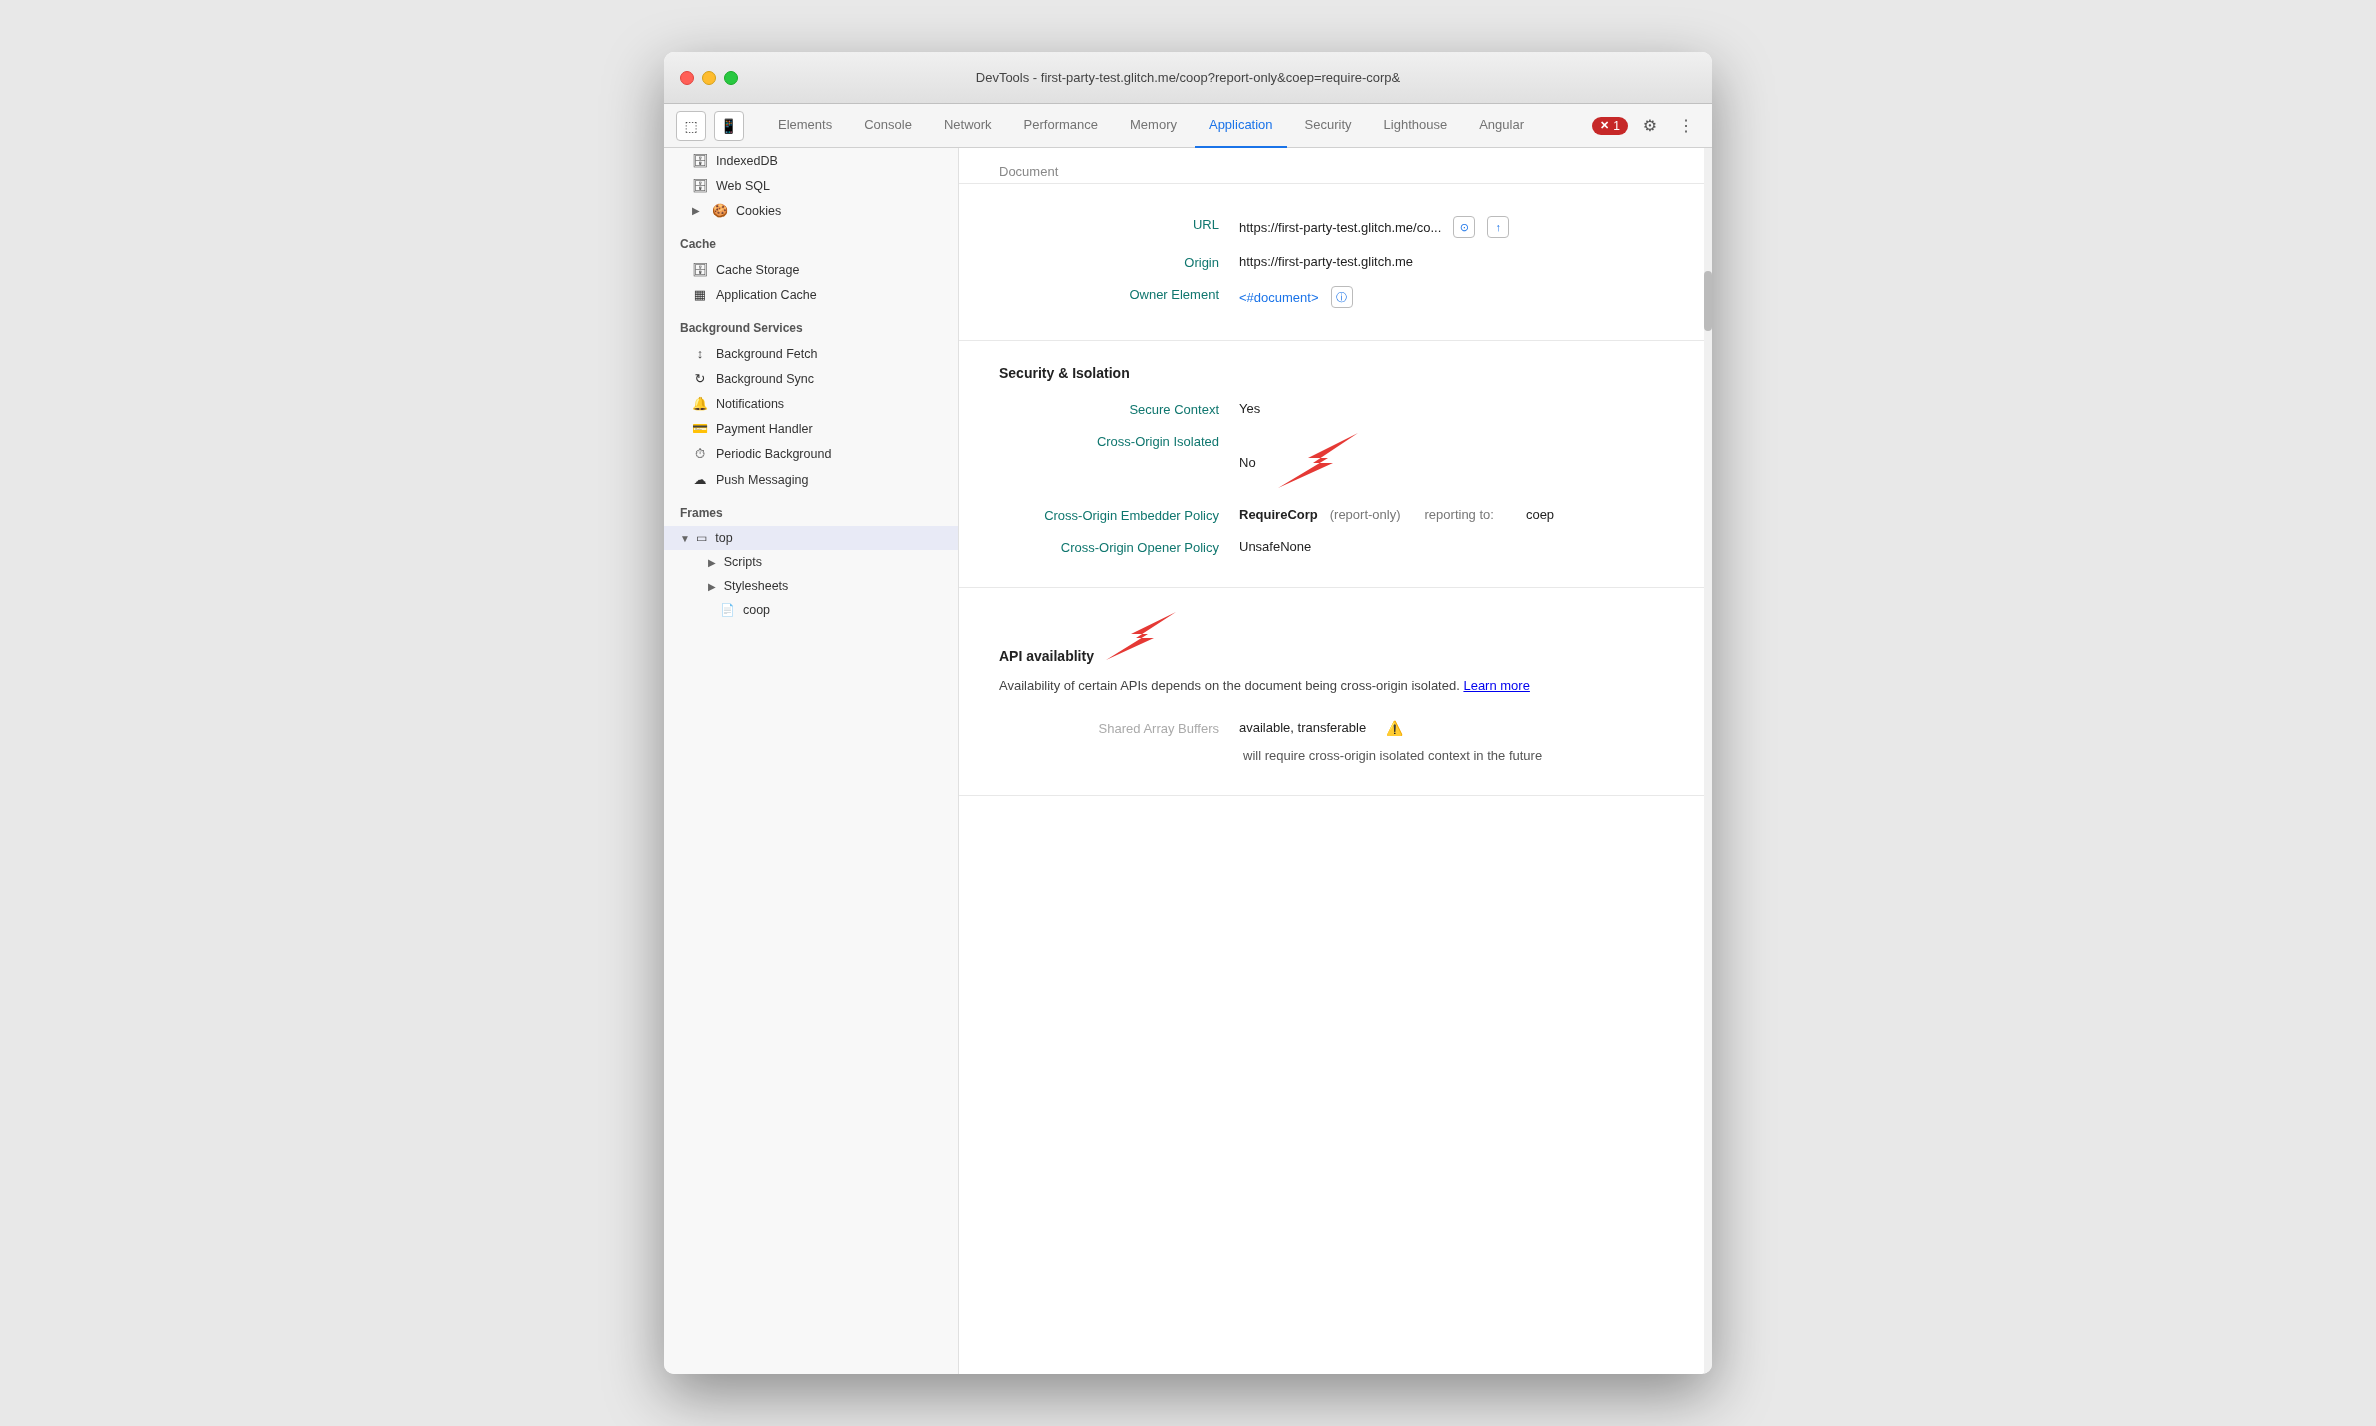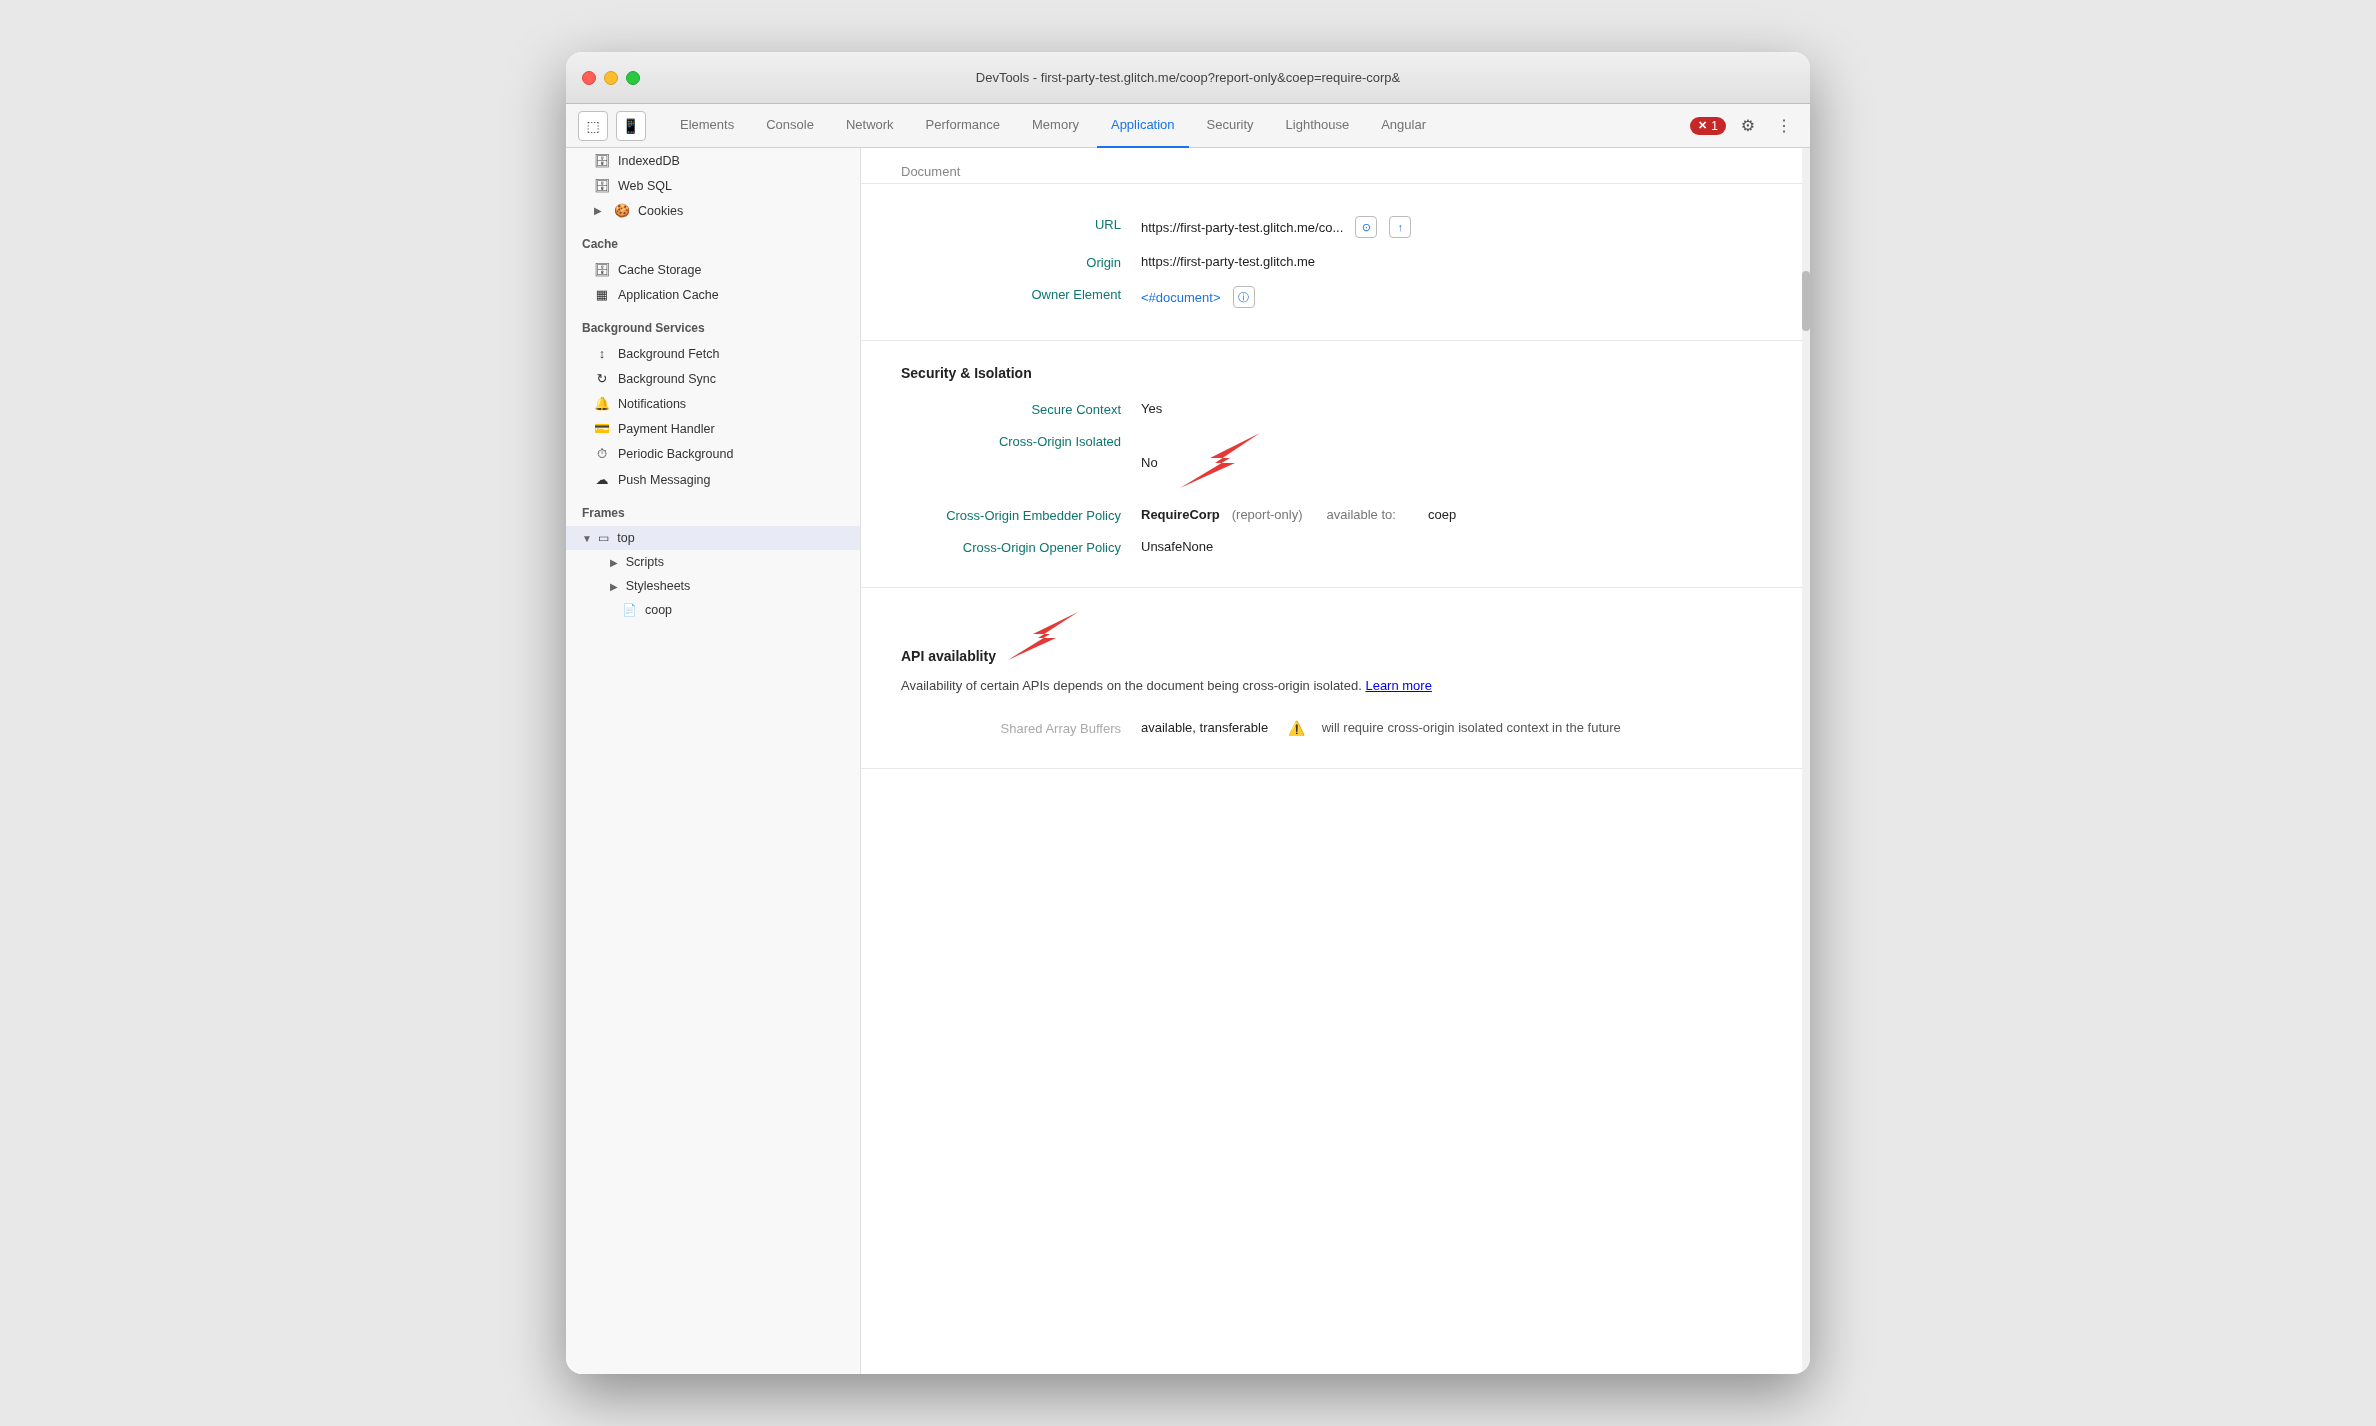--- a/index.html
+++ b/index.html
@@ -6,23 +6,23 @@
     body {
       font-family: -apple-system, BlinkMacSystemFont, 'Helvetica Neue', Arial, sans-serif;
       background: #e8e8e8;
       display: flex;
       justify-content: center;
       align-items: center;
       min-height: 100vh;
       padding: 20px;
     }
     .window {
-      width: 1244px;
+      width: 1048px;
       background: #fff;
-      border-radius: 16px;
+      border-radius: 10px;
       box-shadow: 0 20px 60px rgba(0,0,0,0.4);
       overflow: hidden;
     }
     
     .titlebar {
       background: linear-gradient(to bottom, #f0f0f0, #e0e0e0);
       height: 52px;
       display: flex;
       align-items: center;
       padding: 0 16px;
@@ -481,21 +481,21 @@
                 </svg>
               </span>
             </div>
           </div>
 
           <div class="property-row">
             <div class="property-label">Cross-Origin Embedder Policy</div>
             <div class="property-value">
               <span class="bold-val">RequireCorp</span>
               <span class="report-only">(report-only)</span>
-              <span class="muted-val" style="margin-left:12px;">available to:</span>
+              <span class="muted-val" style="margin-left:12px;">reporting to:</span>
               <span style="margin-left:20px;">coep</span>
             </div>
           </div>
 
           <div class="property-row">
             <div class="property-label">Cross-Origin Opener Policy</div>
             <div class="property-value">
               <span>UnsafeNone</span>
             </div>
           </div>

